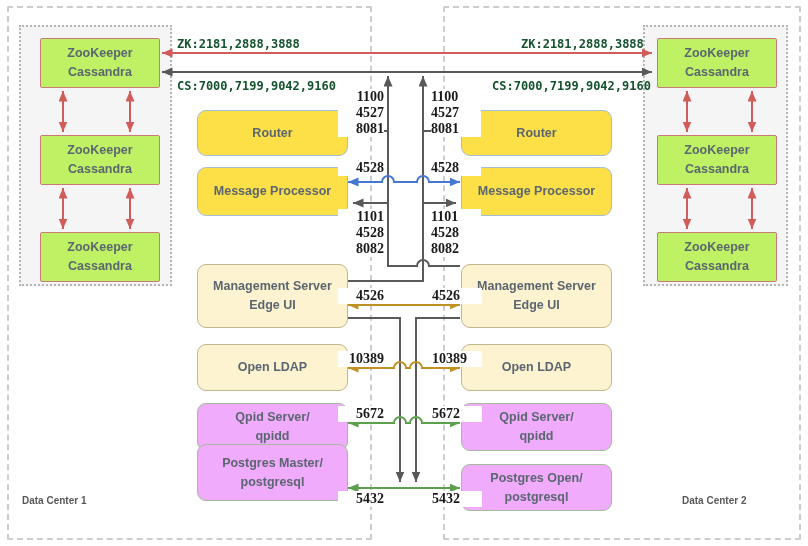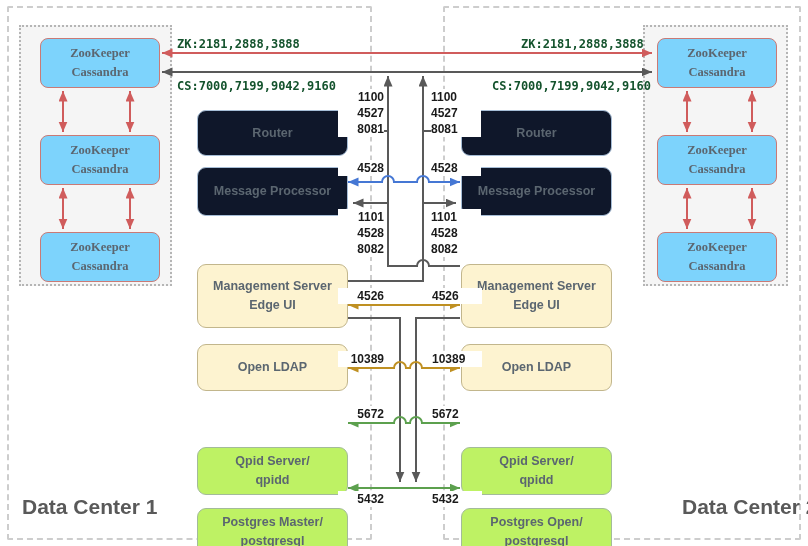--- a/index.html
+++ b/index.html
@@ -8,35 +8,35 @@
     font-family:"Liberation Sans", sans-serif;
   }
   .dc-rect{position:absolute;border:2px dashed #cdcdcd;border-radius:2px;}
   .cluster{position:absolute;border:2px dotted #b5b5b5;background:#f5f5f5;}
   .node{
     position:absolute;display:flex;align-items:center;justify-content:center;
     text-align:center;font-weight:bold;font-size:12.5px;line-height:19px;
     color:#5b6670;white-space:pre-line;border:1.5px solid;border-radius:9px;
     box-sizing:border-box;
   }
-  .zk{background:#7dd3fc;border-color:#c97a76;border-radius:8px;font-family:Liberation Serif, serif;}
-  .blue{background:#0f172a;border-color:#a6bdd6;}
+  .zk{background:#bef264;border-color:#c97a76;border-radius:2px;}
+  .blue{background:#fde047;border-color:#a6bdd6;}
   .yellow{background:#fdf3d0;border-color:#c2b68c;}
-  .green{background:#bef264;border-color:#a3bb9a;margin-top:44px;}
+  .green{background:#f0abfc;border-color:#a3bb9a;}
   .plabel{
-    position:absolute;font-family:Liberation Sans, sans-serif;font-weight:bold;
-    font-size:12px;line-height:16px;color:#1a1a1a;white-space:pre-line;background:#ffffff;
+    position:absolute;font-family:Liberation Serif, serif;font-weight:bold;
+    font-size:14px;line-height:16px;color:#1a1a1a;white-space:pre-line;background:#ffffff;
   }
   .pl{width:46px;text-align:right;}
   .pr{width:50px;text-align:left;}
   .buslabel{
     position:absolute;font-family:"DejaVu Sans Mono", monospace;font-weight:bold;
     font-size:12px;line-height:15px;color:#14532d;white-space:nowrap;
   }
-  .dc-title{position:absolute;font-weight:bold;font-size:21px;color:#595959;white-space:nowrap;}
+  .dc-title{position:absolute;font-weight:bold;font-size:10px;color:#595959;white-space:nowrap;}
   svg.wires{position:absolute;left:0;top:0;}
 </style>
 </head>
 <body>
 
 <div id="canvas">
 
   <div class="dc-rect" style="left:7px;top:6px;width:361px;height:530px;"></div>
   <div class="dc-rect" style="left:443px;top:6px;width:354px;height:530px;"></div>
 
@@ -119,21 +119,21 @@
   <div class="node zk" style="left:657px;top:232px;width:120px;height:50px;">ZooKeeper
 Cassandra</div>
 
   <div class="node blue" style="left:197px;top:110px;width:151px;height:46px;">Router</div>
   <div class="node blue" style="left:197px;top:167px;width:151px;height:49px;">Message Processor</div>
   <div class="node yellow" style="left:197px;top:264px;width:151px;height:64px;">Management Server
 Edge UI</div>
   <div class="node yellow" style="left:197px;top:344px;width:151px;height:47px;">Open LDAP</div>
   <div class="node green" style="left:197px;top:403px;width:151px;height:48px;">Qpid Server/
 qpidd</div>
-  <div class="node green" style="left:197px;top:464px;width:151px;height:47px;">Postgres Master/
+  <div class="node green" style="left:197px;top:444px;width:151px;height:57px;">Postgres Master/
 postgresql</div>
 
   <div class="node blue" style="left:461px;top:110px;width:151px;height:46px;">Router</div>
   <div class="node blue" style="left:461px;top:167px;width:151px;height:49px;">Message Processor</div>
   <div class="node yellow" style="left:461px;top:264px;width:151px;height:64px;">Management Server
 Edge UI</div>
   <div class="node yellow" style="left:461px;top:344px;width:151px;height:47px;">Open LDAP</div>
   <div class="node green" style="left:461px;top:403px;width:151px;height:48px;">Qpid Server/
 qpidd</div>
   <div class="node green" style="left:461px;top:464px;width:151px;height:47px;">Postgres Open/

